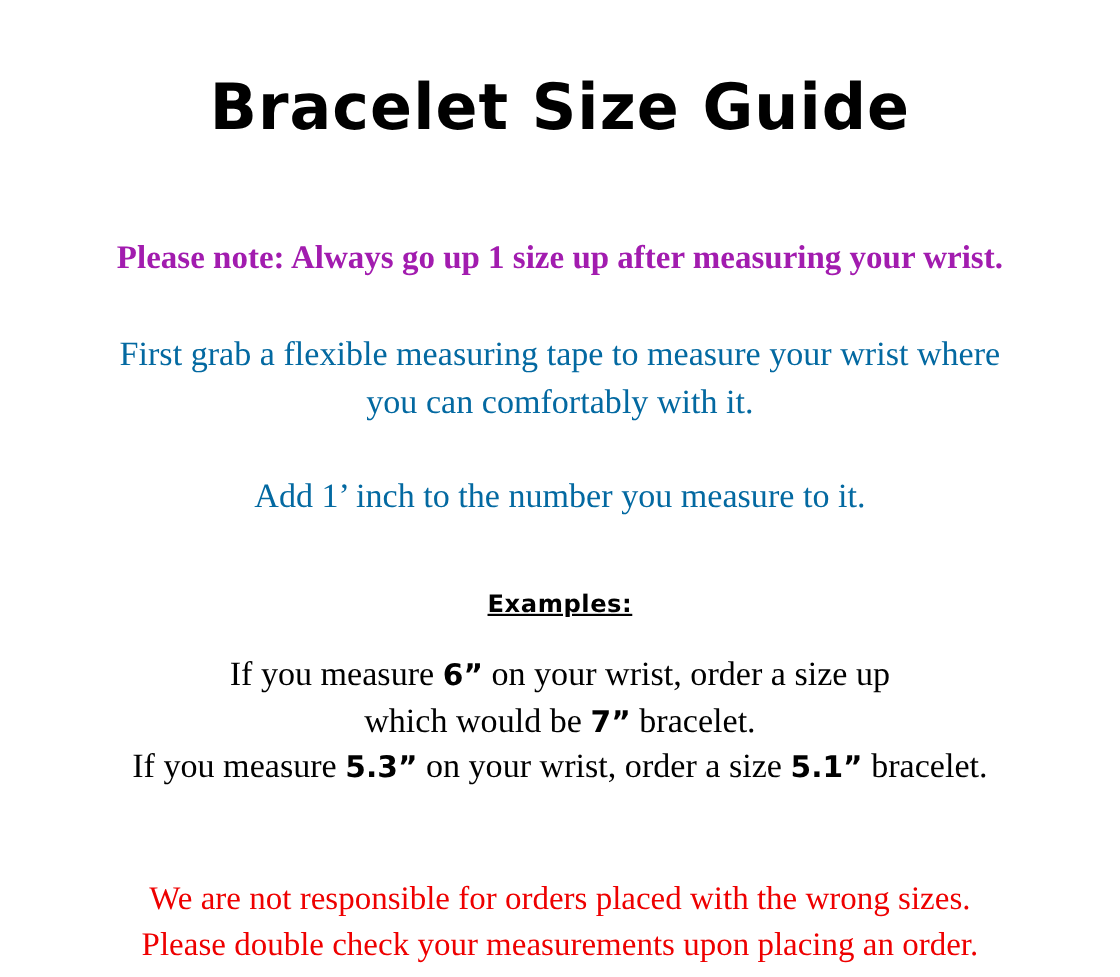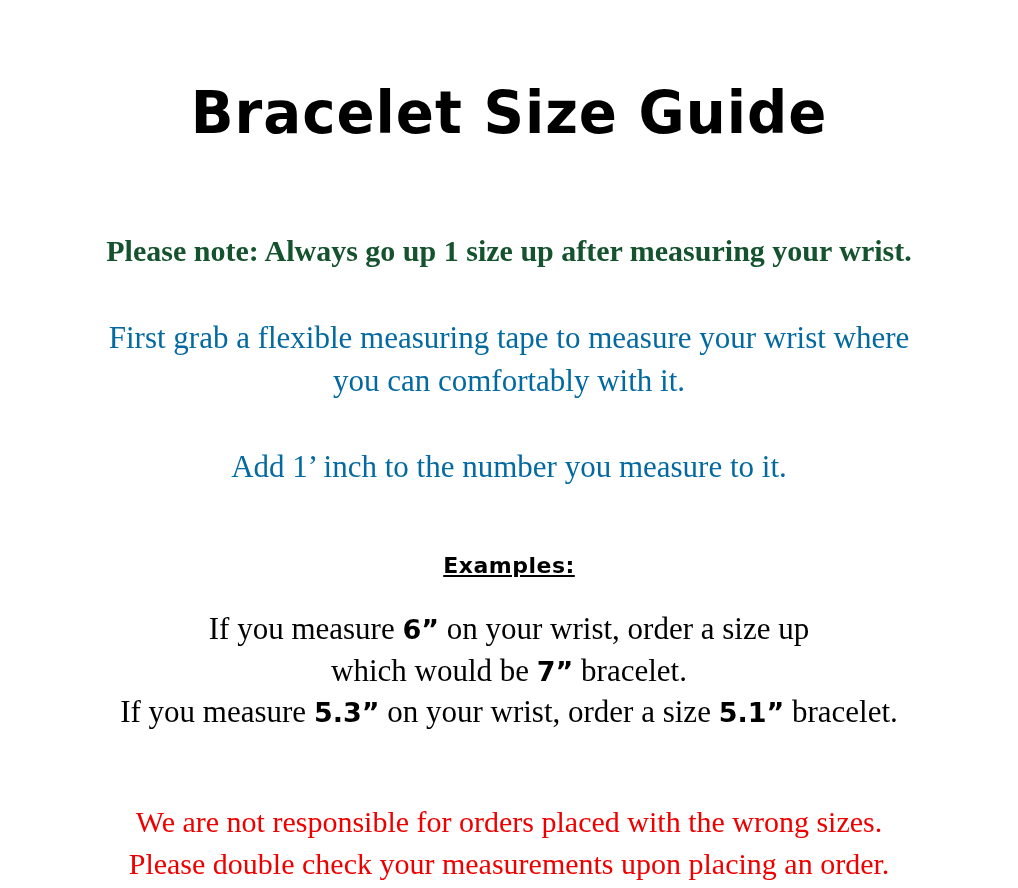--- a/index.html
+++ b/index.html
@@ -12,36 +12,36 @@
     background: #ffffff;
     font-family: "Liberation Serif", serif;
     color: #000000;
     overflow: hidden;
   }
   .page {
     width: 1018px;
     height: 888px;
     position: relative;
     box-sizing: border-box;
-    padding: 16px 24px;
+    padding: 0 24px;
     text-align: center;
   }
   .title {
     font-family: "DejaVu Sans", sans-serif;
     font-weight: bold;
     font-size: 58px;
     letter-spacing: 1px;
     line-height: 1.1;
     margin: 0;
     padding-top: 66px;
     color: #000000;
     transform: scaleX(0.97);
   }
   .note {
-    color: #14532d;
+    color: #a21caf;
     font-family: "Liberation Serif", serif;
     font-weight: bold;
     font-size: 30px;
     line-height: 1.25;
     margin: 0;
     padding-top: 86px;
   }
   .para {
     font-size: 31px;
     line-height: 1.37;
@@ -57,21 +57,21 @@
     font-weight: bold;
     font-size: 22px;
     text-decoration: underline;
     margin: 16px;
     padding-top: 48px;
     letter-spacing: 0.5px;
   }
   .examples {
     font-size: 31px;
     line-height: 1.35;
-    margin: 0;
+    margin: 11px;
     padding-top: 14px;
   }
   .examples .num {
     font-family: "DejaVu Sans", sans-serif;
     font-weight: bold;
     font-size: 27px;
   }
   .warning {
     color: #ee0000;
     font-family: "Liberation Serif", serif;

